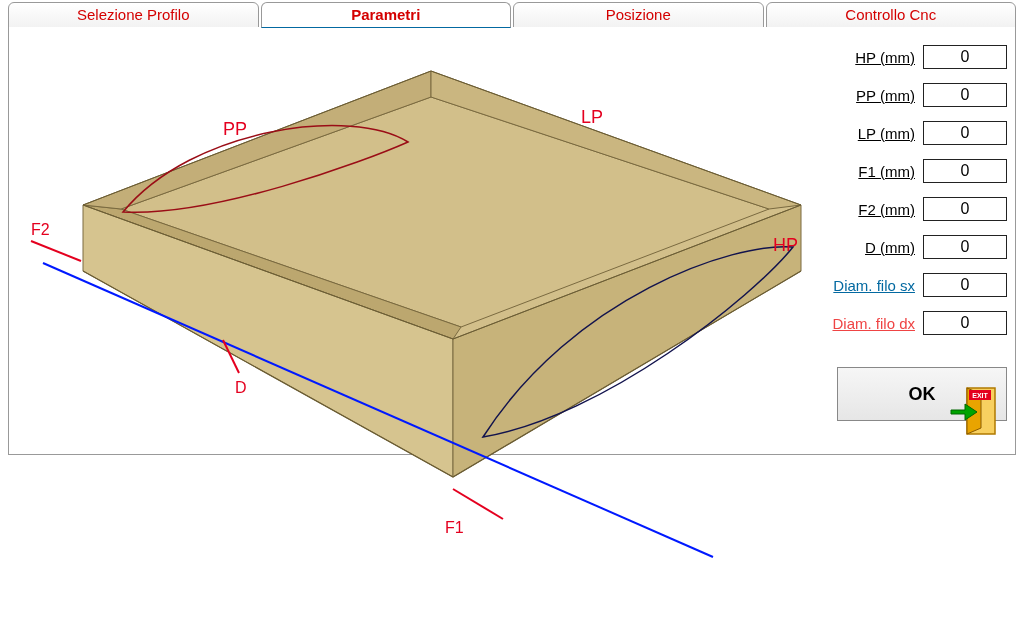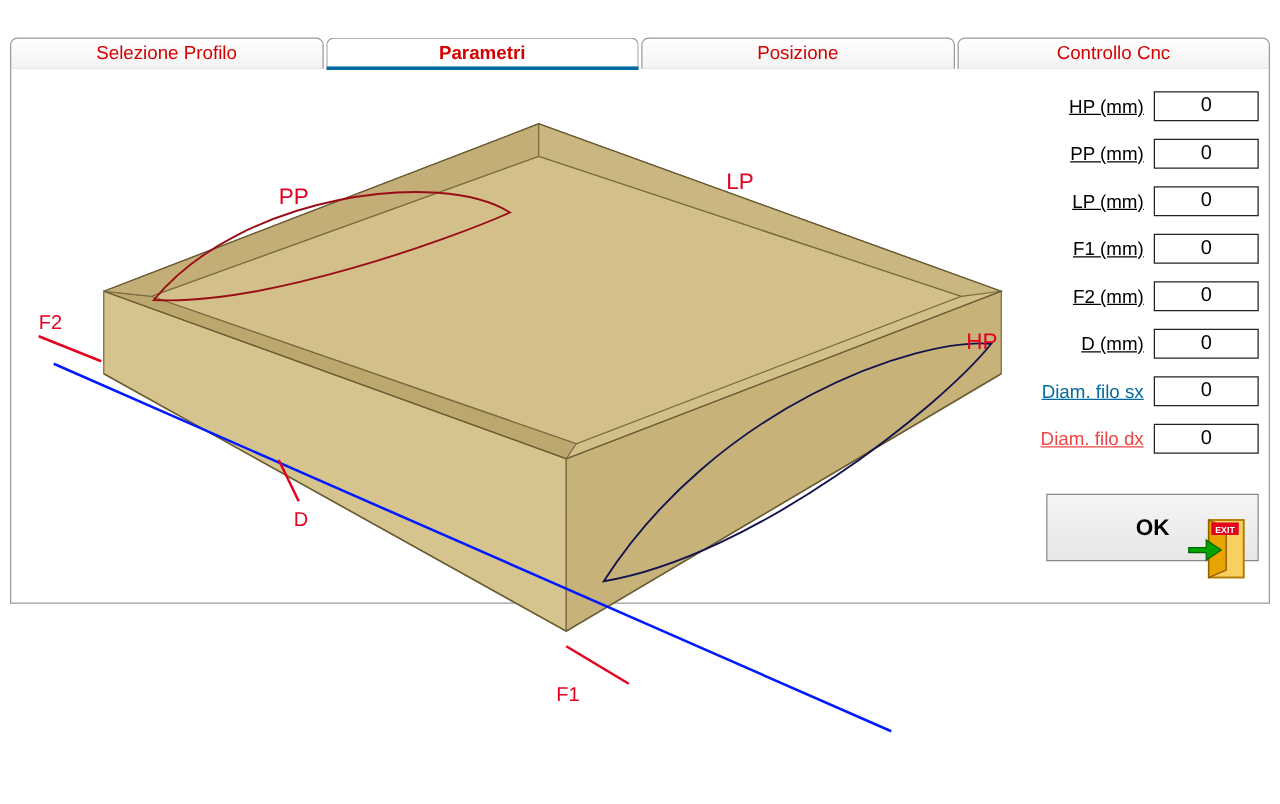--- a/index.html
+++ b/index.html
@@ -5,21 +5,21 @@
   * { box-sizing: border-box; }
   html, body {
     margin: 0; padding: 0;
     font-family: Arial, Helvetica, sans-serif;
     background: #ffffff;
     width: 1024px; height: 643px;
     overflow: hidden;
   }
   .app {
     position: relative;
-    width: 1024px; height: 463px; margin-top: 28px;
+    width: 1024px; height: 463px;
   }
   
   .tabs {
     position: absolute;
     top: 2px; left: 8px; right: 8px;
     height: 26px;
     display: flex;
   }
   .tab {
     flex: 1;
@@ -33,21 +33,21 @@
     text-align: center;
     line-height: 24px;
     margin-right: 2px;
     cursor: pointer;
     user-select: none;
   }
   .tab:last-child { margin-right: 0; }
   .tab.active {
     font-weight: bold;
     background: #ffffff;
-    border-bottom: 3px solid #0369a1;
+    border-bottom: 1px solid #0369a1;
     z-index: 2;
   }
   
   .panel {
     position: absolute;
     top: 27px; left: 8px; right: 8px; bottom: 8px;
     border: 1px solid #999;
     border-top: none;
     background: #ffffff;
   }

